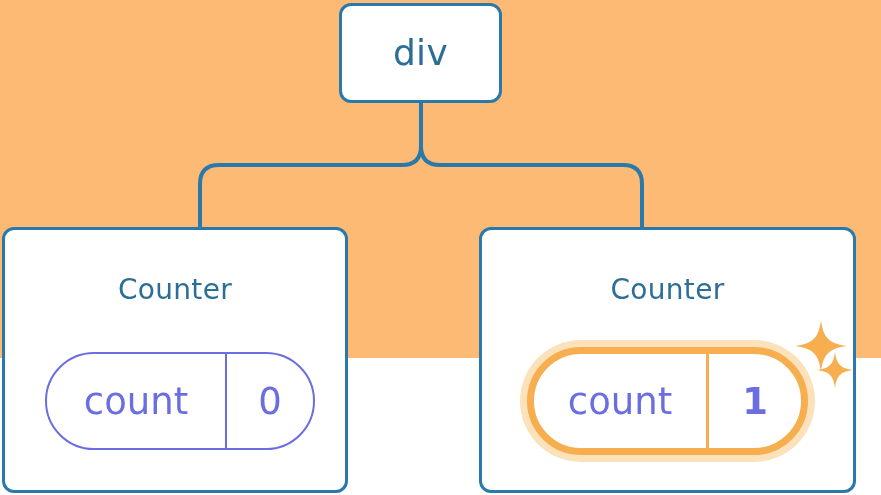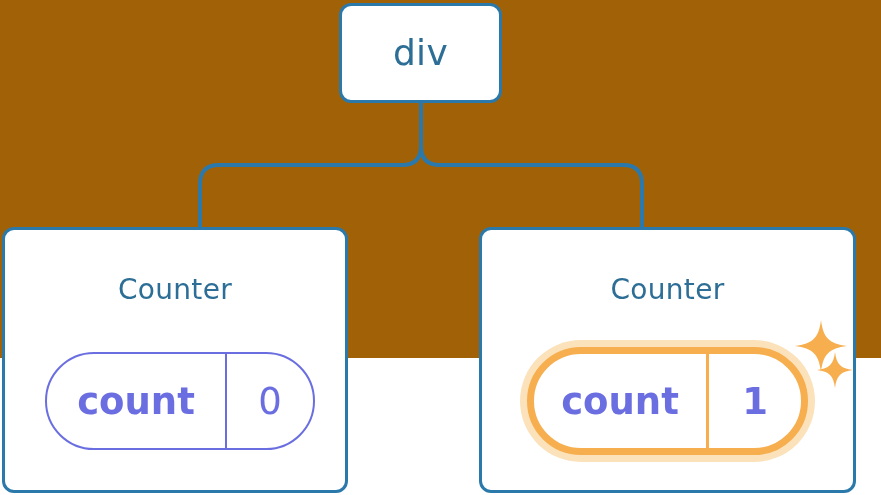--- a/index.html
+++ b/index.html
@@ -9,21 +9,21 @@
   body {
     width: 881px;
     height: 495px;
     overflow: hidden;
     font-family: "DejaVu Sans", "Liberation Sans", sans-serif;
   }
   #stage {
     position: relative;
     width: 881px;
     height: 358px;
-    background: #a16207;
+    background: #fdba74;
   }
   
   #connectors {
     position: absolute;
     left: 0;
     top: 0;
     width: 881px;
     height: 495px;
     pointer-events: none;
   }
@@ -100,21 +100,21 @@
     display: flex;
     align-items: center;
     justify-content: center;
     color: #6a6ee0;
     box-sizing: border-box;
     white-space: nowrap;
   }
   .pill-key {
     flex: 0 0 178px;
     font-size: 37px;
-    font-weight: 700;
+    font-weight: 400;
   }
   .pill-value {
     flex: 1 1 auto;
     font-size: 37px;
   }
   .pill-plain .pill-value {
     border-left: 2px solid #6a6ee0;
     font-weight: 400;
   }
   .pill-highlight .pill-key {

